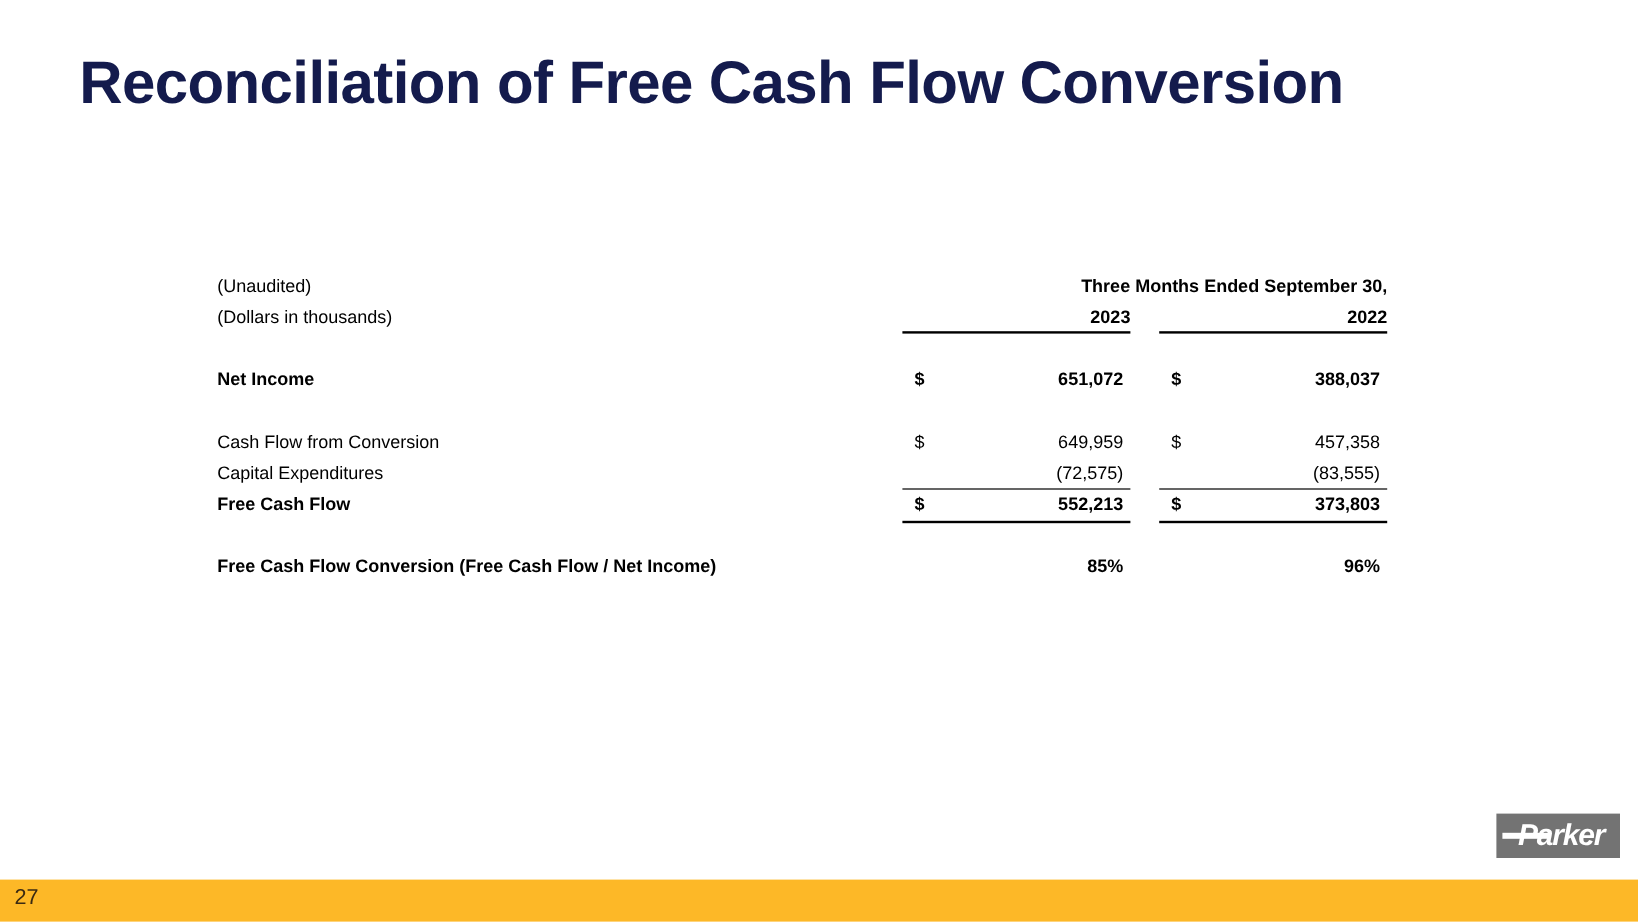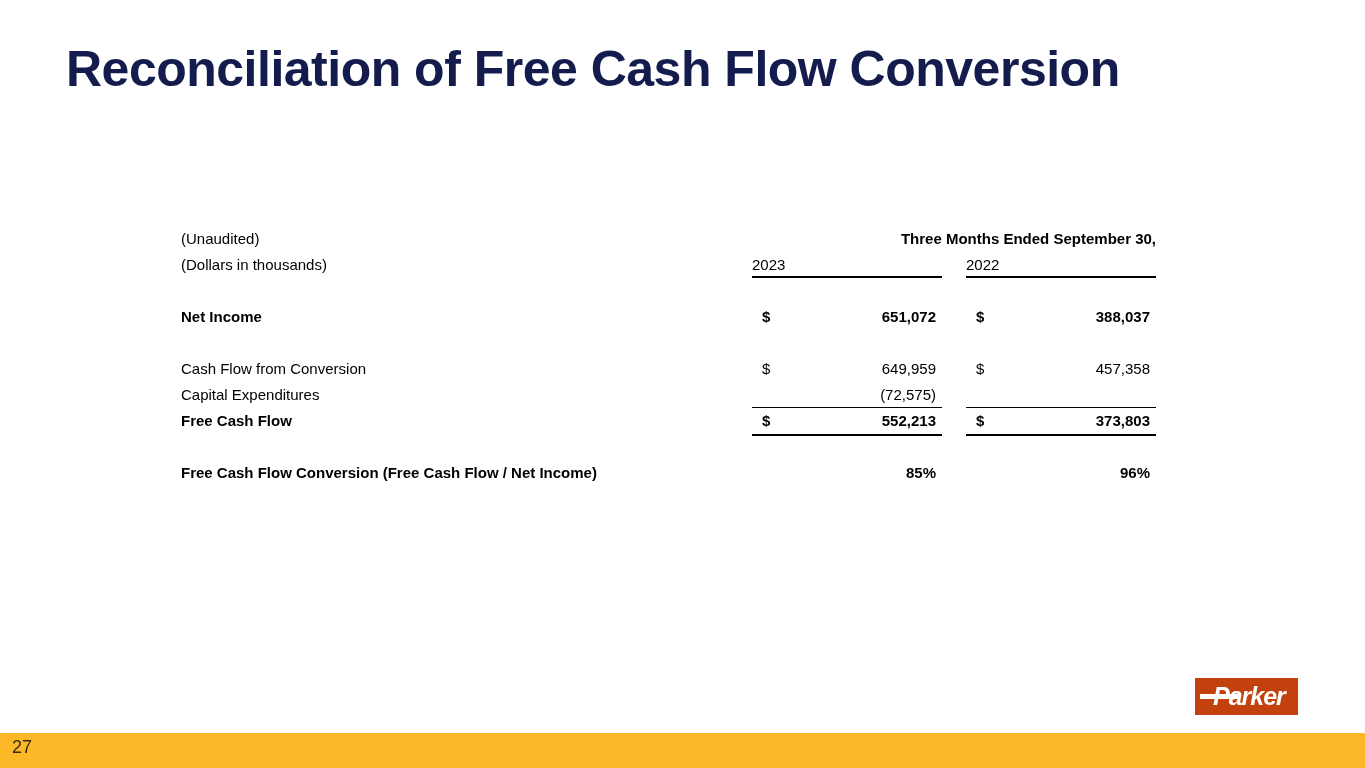--- a/index.html
+++ b/index.html
@@ -84,48 +84,48 @@
     top: 0;
     text-align: right;
     font-size: 15px;
     line-height: 26px;
     font-weight: bold;
     white-space: nowrap;
   }
   .hdr-year {
     position: absolute;
     top: 0;
-    text-align: left;
-    font-size: 15px;
-    line-height: 26px;
-    font-weight: normal;
+    text-align: right;
+    font-size: 15px;
+    line-height: 26px;
+    font-weight: bold;
   }
   .hdr-year.a { left: 571px; width: 190px; }
   .hdr-year.b { left: 785px; width: 190px; }
 
   
   .rule {
     position: absolute;
     height: 0;
     border-top: 2px solid #000000;
   }
   .rule.a { left: 571px; width: 190px; }
   .rule.b { left: 785px; width: 190px; }
   .rule.thin { border-top-width: 1px; }
 
   .spacer { height: 26px; }
 
   
   .logo {
     position: absolute;
-    left: 1195px;
+    left: 1247px;
     top: 678px;
     width: 103px;
     height: 37px;
-    background: #c2410c;
+    background: #737373;
   }
   .logo-bar {
     position: absolute;
     left: 5px;
     top: 16px;
     width: 38px;
     height: 5px;
     background: #ffffff;
   }
   .logo-word {
@@ -206,20 +206,24 @@
       <span class="val">457,358</span>
     </span>
   </div>
 
   <div class="row">
     <span class="label">Capital Expenditures</span>
     <span class="col a">
       <span class="cur"></span>
       <span class="val">(72,575)</span>
     </span>
+    <span class="col b">
+      <span class="cur"></span>
+      <span class="val">(83,555)</span>
+    </span>
     <span class="rule a thin" style="top:25px;"></span>
     <span class="rule b thin" style="top:25px;"></span>
   </div>
 
   <div class="row">
     <span class="label bold">Free Cash Flow</span>
     <span class="col a">
       <span class="cur bold">$</span>
       <span class="val bold">552,213</span>
     </span>

